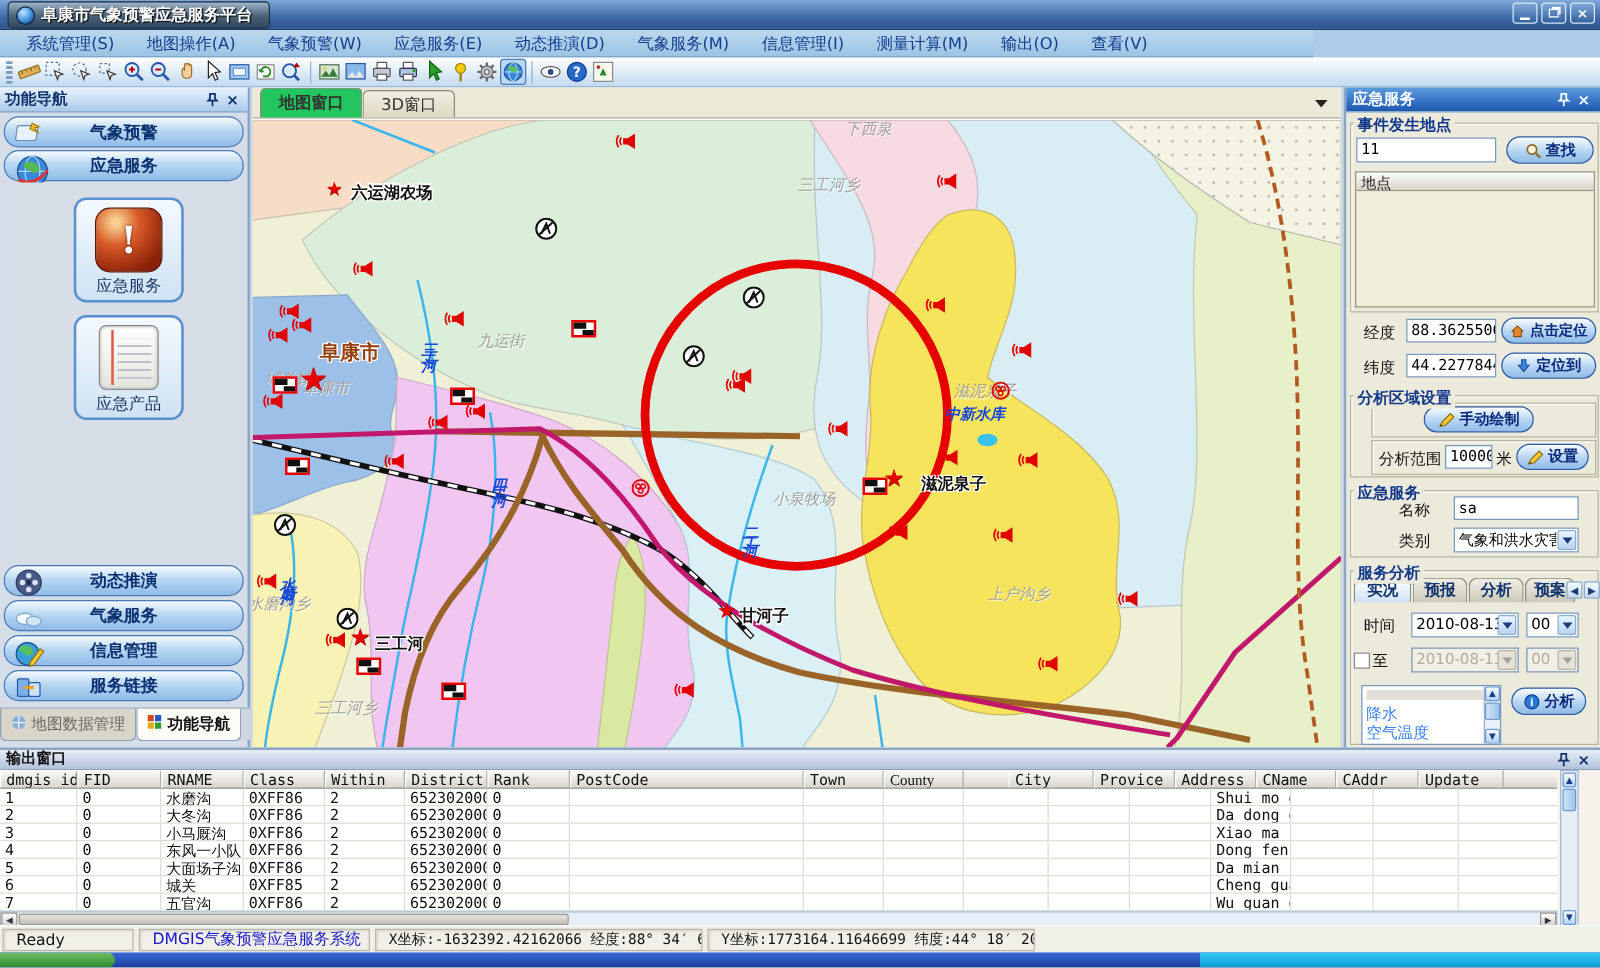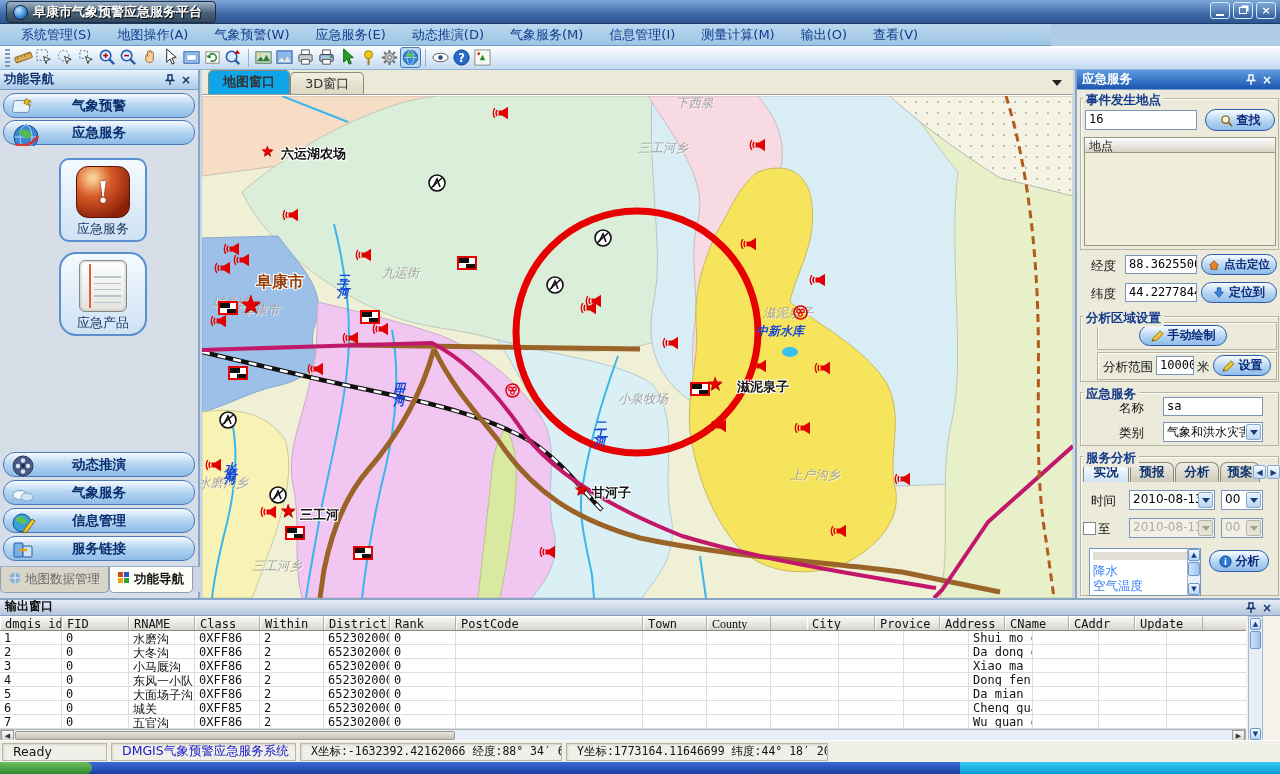--- a/index.html
+++ b/index.html
@@ -78,21 +78,21 @@
     font-size:12.5px; border:1px solid #8aa0bc; border-top:none; border-radius:0 0 5px 5px;
     background:#d9d5c9; color:#6a6a66; cursor:pointer; white-space:nowrap; }
   .lp-tab.active { background:#fdfdf8; color:#111; font-weight:bold; }
 
   
   #map-area { position:absolute; left:202px; top:0; width:871px; height:528px; background:#ece9d8; }
   #map-tabs { position:absolute; left:0; top:0; width:100%; height:25px; border-bottom:1px solid #9a9a8a;
     display:flex; align-items:flex-end; padding-left:6px; background:#ece9d8; }
   .map-tab { height:22px; padding:2px 14px; font-size:13px; border:1px solid #8a8a7a; border-bottom:none;
     border-radius:5px 5px 0 0; background:linear-gradient(#f2efe2,#ddd8c2); color:#333; cursor:pointer; }
-  .map-tab.active { background:#0ea5e9; font-weight:bold; height:24px; }
+  .map-tab.active { background:#22c55e; font-weight:bold; height:24px; }
   #map-tab-drop { position:absolute; right:8px; top:6px; width:16px; height:14px; cursor:pointer;
     display:flex; align-items:center; justify-content:center; }
   #map-tab-drop:after { content:""; border:5px solid transparent; border-top:6px solid #222; margin-top:5px; }
   #map-canvas { position:absolute; left:0; top:25px; width:871px; height:503px; overflow:hidden;
     border-top:1px solid #fff; background:#eff0d6; }
   #map-svg { position:absolute; left:0; top:0; }
   #map-overlay { position:absolute; left:0; top:0; width:100%; height:100%; }
   .map-lbl { position:absolute; white-space:nowrap; pointer-events:none; }
   .map-town { font-size:13px; font-weight:bold; color:#111;
     text-shadow:1px 1px 0 #fff,-1px -1px 0 #fff,1px -1px 0 #fff,-1px 1px 0 #fff; }
@@ -422,21 +422,21 @@
             <span>应急服务</span>
           </div>
         </div>
       <div id="lp-content">
           <div class="big-btn" style="top: 12px;">
             <div class="icon-alert">
               <span class="bang">!</span>
             </div>
             <div class="bb-label">应急服务</div>
           </div>
-          <div class="big-btn" style="top: 106px; border-radius: 17px;">
+          <div class="big-btn" style="top: 106px;">
             <div class="icon-notepad"></div>
             <div class="bb-label">应急产品</div>
           </div>
         </div>
       <div id="lp-bottom-groups">
           <div class="acc-bar" style="top: 382px;">
             <span class="acc-icon"><svg width="26" height="24" viewBox="0 0 26 24">
                 <circle cx="13" cy="12" r="10" fill="#4a5a88" stroke="#2a3a5a"></circle>
                 <circle cx="13" cy="6.5" r="2.2" fill="#dce4f0"></circle>
                 <circle cx="8" cy="12" r="2.2" fill="#dce4f0"></circle>
@@ -772,21 +772,21 @@
         <span class="dock-pin">
           <svg width="10" height="12" viewBox="0 0 10 12">
               <path d="M3,1 h4 v4 l1.5,1.5 h-7 L3,5 Z M5,6.5 V11" stroke="#fff" fill="none" stroke-width="1.4"></path>
             </svg>
         </span>
         <span class="dock-close">×</span>
       </div>
 
       <span class="grp-label" style="left:6px;top:22px;">事件发生地点</span>
       <div class="grp-box" style="left:3px;top:28px;width:199px;height:152px;"></div>
-      <div class="rp-input" style="left:8px;top:40px;width:112px;height:20px;">16</div>
+      <div class="rp-input" style="left:8px;top:40px;width:112px;height:20px;">11</div>
       <div class="pill-btn" style="left:128px;top:39px;width:70px;height:22px;">
         <svg width="13" height="13" viewBox="0 0 14 14">
             <circle cx="6" cy="6" r="4" fill="#f8f4e0" stroke="#8a6a20" stroke-width="1.5"></circle>
             <line x1="9" y1="9" x2="13" y2="13" stroke="#8a6a20" stroke-width="2"></line>
           </svg>
         <span>查找</span>
       </div>
       <div class="list-header" style="left:7px;top:67px;width:192px;">地点</div>
       <div class="list-body" style="left:7px;top:83px;width:192px;height:93px;"></div>
 

